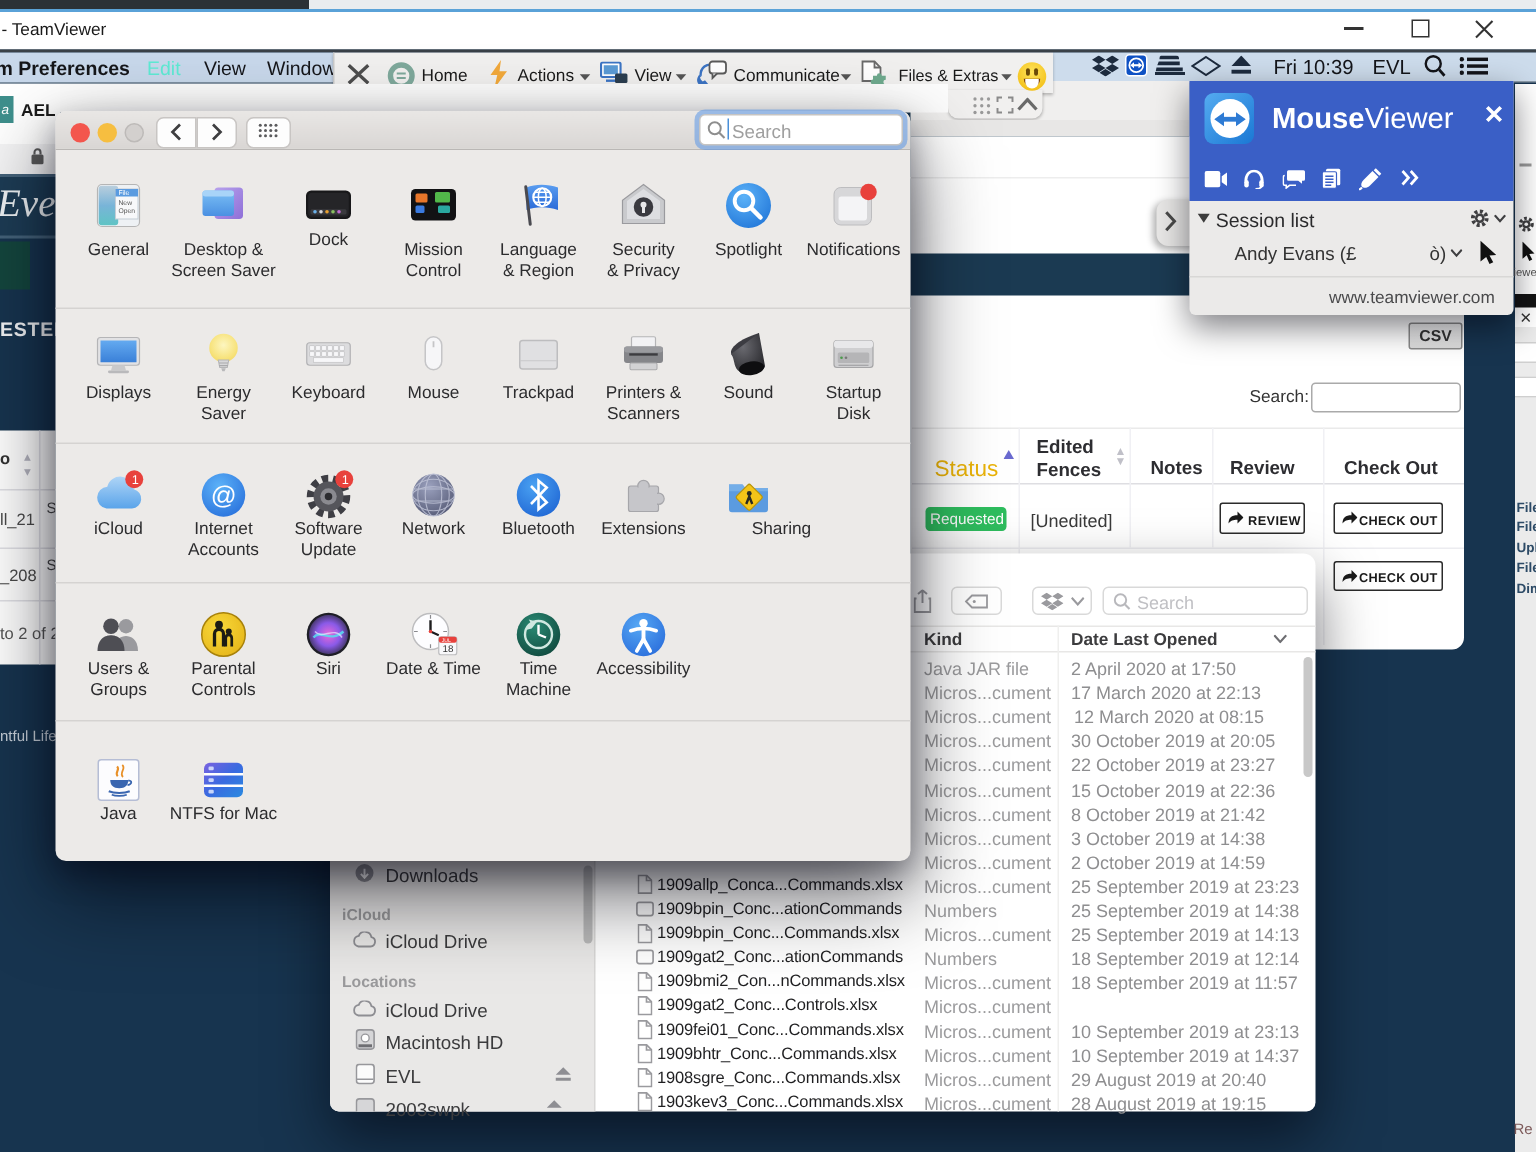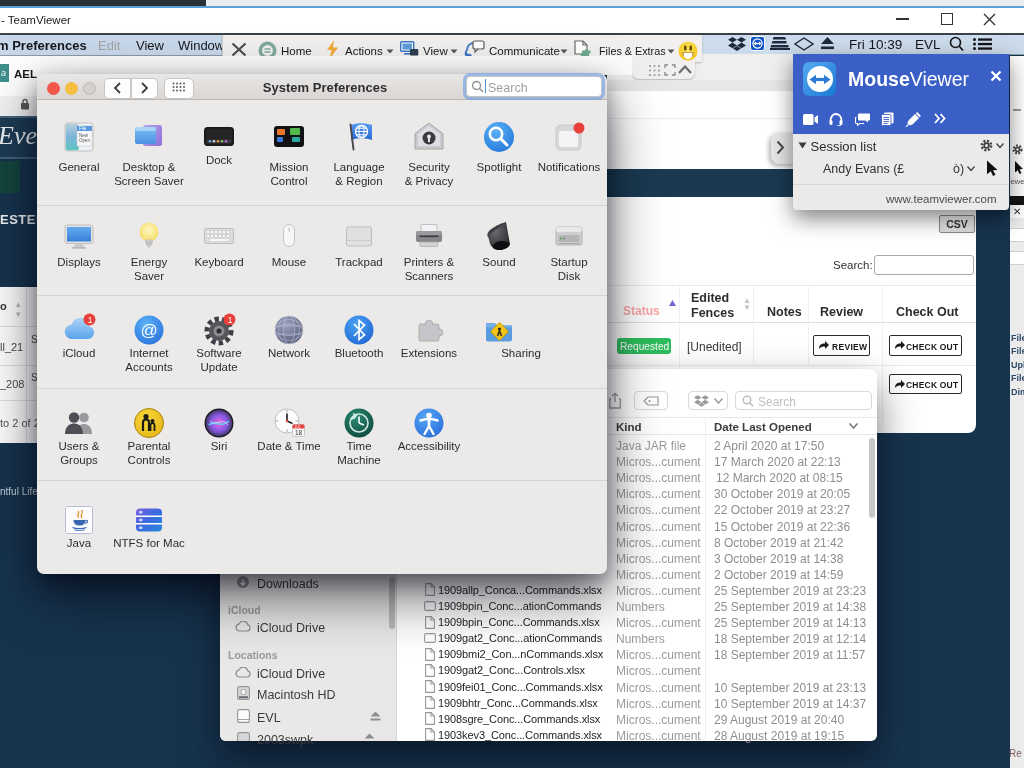--- a/index.html
+++ b/index.html
@@ -20,21 +20,21 @@
 
 <div class="abs" style="left:896px;top:18px;width:13px;height:1.5px;background:#333;"></div>
 <div class="abs" style="left:941px;top:13px;width:12px;height:12px;border:1.5px solid #333;"></div>
 <svg class="abs" style="left:983px;top:13px;" width="13" height="13">
       <path d="M1 1 L12 12 M12 1 L1 12" stroke="#333" stroke-width="1.4"></path>
     </svg>
 <div class="abs" style="left:0;top:33px;width:1024px;height:1.5px;background:#3a4148;"></div>
 
 <div class="abs" style="left:0;top:34.5px;width:222px;height:20px;background:#c8d8eb;"></div>
 <div class="abs" style="left:-3px;top:37.5px;font-size:13px;font-weight:bold;color:#15161a;">m Preferences</div>
-<div class="abs" style="left:98px;top:38px;font-size:13px;color:#a3a3a3;">Edit</div>
+<div class="abs" style="left:98px;top:38px;font-size:13px;color:#5eead4;">Edit</div>
 <div class="abs" style="left:136px;top:38px;font-size:13px;color:#15161a;">View</div>
 <div class="abs" style="left:178px;top:38px;font-size:13px;color:#15161a;">Window</div>
 <div class="abs" style="left:0;top:54.5px;width:222px;height:1px;background:#8b9aa8;"></div>
 
 <div class="abs" style="left:702px;top:34.5px;width:322px;height:19px;background:#cddcec;"></div>
 <div class="abs" style="left:702px;top:53.5px;width:322px;height:1px;background:#8b9aa8;"></div>
 
 <svg class="abs" style="left:728px;top:37px;" width="18" height="14" viewBox="0 0 18 14">
       <path d="M4.5 0 L9 2.8 L4.5 5.6 L0 2.8 Z M13.5 0 L18 2.8 L13.5 5.6 L9 2.8 Z M4.5 5.6 L9 8.4 L4.5 11.2 L0 8.4 Z M13.5 5.6 L18 8.4 L13.5 11.2 L9 8.4 Z M9 9 L13 11.5 L9 14 L5 11.5 Z" fill="#1d2b3e"></path>
     </svg>
@@ -202,21 +202,21 @@
 <div class="abs" style="left:607px;top:118px;width:186px;height:1px;background:#ededed;"></div>
 <div class="abs" style="left:607px;top:168.5px;width:186px;height:28.5px;background:#1b3a52;"></div>
 
 <div class="abs" style="left:939px;top:214.5px;width:36px;height:18px;background:linear-gradient(#f0f0f0,#dcdcdc);border:1px solid #8a8a8a;border-radius:2px;font-size:10.5px;font-weight:bold;color:#333;text-align:center;line-height:16px;">CSV</div>
 
 <div class="abs" style="left:833px;top:259px;font-size:11.5px;color:#333;">Search:</div>
 <div class="abs" style="left:874px;top:255px;width:100px;height:20px;border:1px solid #aaa;border-radius:3px;background:#fff;"></div>
 
 <div class="abs" style="left:608px;top:285px;width:368px;height:1px;background:#eaeaea;"></div>
 <div class="abs" style="left:608px;top:322px;width:368px;height:1px;background:#dedee2;"></div>
-<div class="abs" style="left:623px;top:304px;font-size:12px;font-weight:bold;color:#fca5a5;">Status</div>
+<div class="abs" style="left:623px;top:304px;font-size:15px;font-weight:normal;color:#eab308;">Status</div>
 <svg class="abs" style="left:669px;top:300px;" width="7" height="6">
       <path d="M3.5 0 L7 6 L0 6 Z" fill="#6a6ad0"></path>
     </svg>
 <div class="abs" style="left:691px;top:291px;font-size:12.5px;font-weight:bold;color:#2d2d31;line-height:15px;">Edited<br>Fences</div>
 <div class="abs" style="left:743px;top:297px;font-size:8px;color:#c0c0c8;line-height:7px;">▲<br>▼</div>
 <div class="abs" style="left:767px;top:305px;font-size:12.5px;font-weight:bold;color:#2d2d31;">Notes</div>
 <div class="abs" style="left:820px;top:305px;font-size:12.5px;font-weight:bold;color:#2d2d31;">Review</div>
 <div class="abs" style="left:896px;top:305px;font-size:12.5px;font-weight:bold;color:#2d2d31;">Check Out</div>
 
 <div class="abs" style="left:679px;top:285px;width:1px;height:145px;background:#f0f0f4;"></div>
@@ -456,21 +456,20 @@
         <circle cx="1.5" cy="5" r="1"></circle>
         <circle cx="5" cy="5" r="1"></circle>
         <circle cx="8.5" cy="5" r="1"></circle>
         <circle cx="12" cy="5" r="1"></circle>
         <circle cx="1.5" cy="8.5" r="1"></circle>
         <circle cx="5" cy="8.5" r="1"></circle>
         <circle cx="8.5" cy="8.5" r="1"></circle>
         <circle cx="12" cy="8.5" r="1"></circle>
       </g>
     </svg>
-<div class="abs" style="left:200px;top:80px;width:250px;height:16px;font-size:13px;font-weight:600;color:#2e2e30;text-align:center;">System Preferences</div>
 
 <div class="abs" style="left:466px;top:76px;width:136px;height:21px;background:#fff;border:1px solid #c6c4c2;border-radius:4px;box-shadow:0 0 0 3px rgba(90,150,230,0.55);"></div>
 <svg class="abs" style="left:471px;top:80px;" width="13" height="13" viewBox="0 0 13 13">
       <circle cx="5.5" cy="5.5" r="4" fill="none" stroke="#8e8e8e" stroke-width="1.3"></circle>
       <path d="M8.5 8.5 L12 12" stroke="#8e8e8e" stroke-width="1.4"></path>
     </svg>
 <div class="abs" style="left:485px;top:79px;width:1.2px;height:14px;background:#4a90d9;"></div>
 <div class="abs" style="left:488px;top:81px;font-size:12.5px;color:#9f9f9f;">Search</div>
 
 <div class="abs" style="left:36.8px;top:205px;width:570.5px;height:1px;background:#d5d3d1;"></div>

